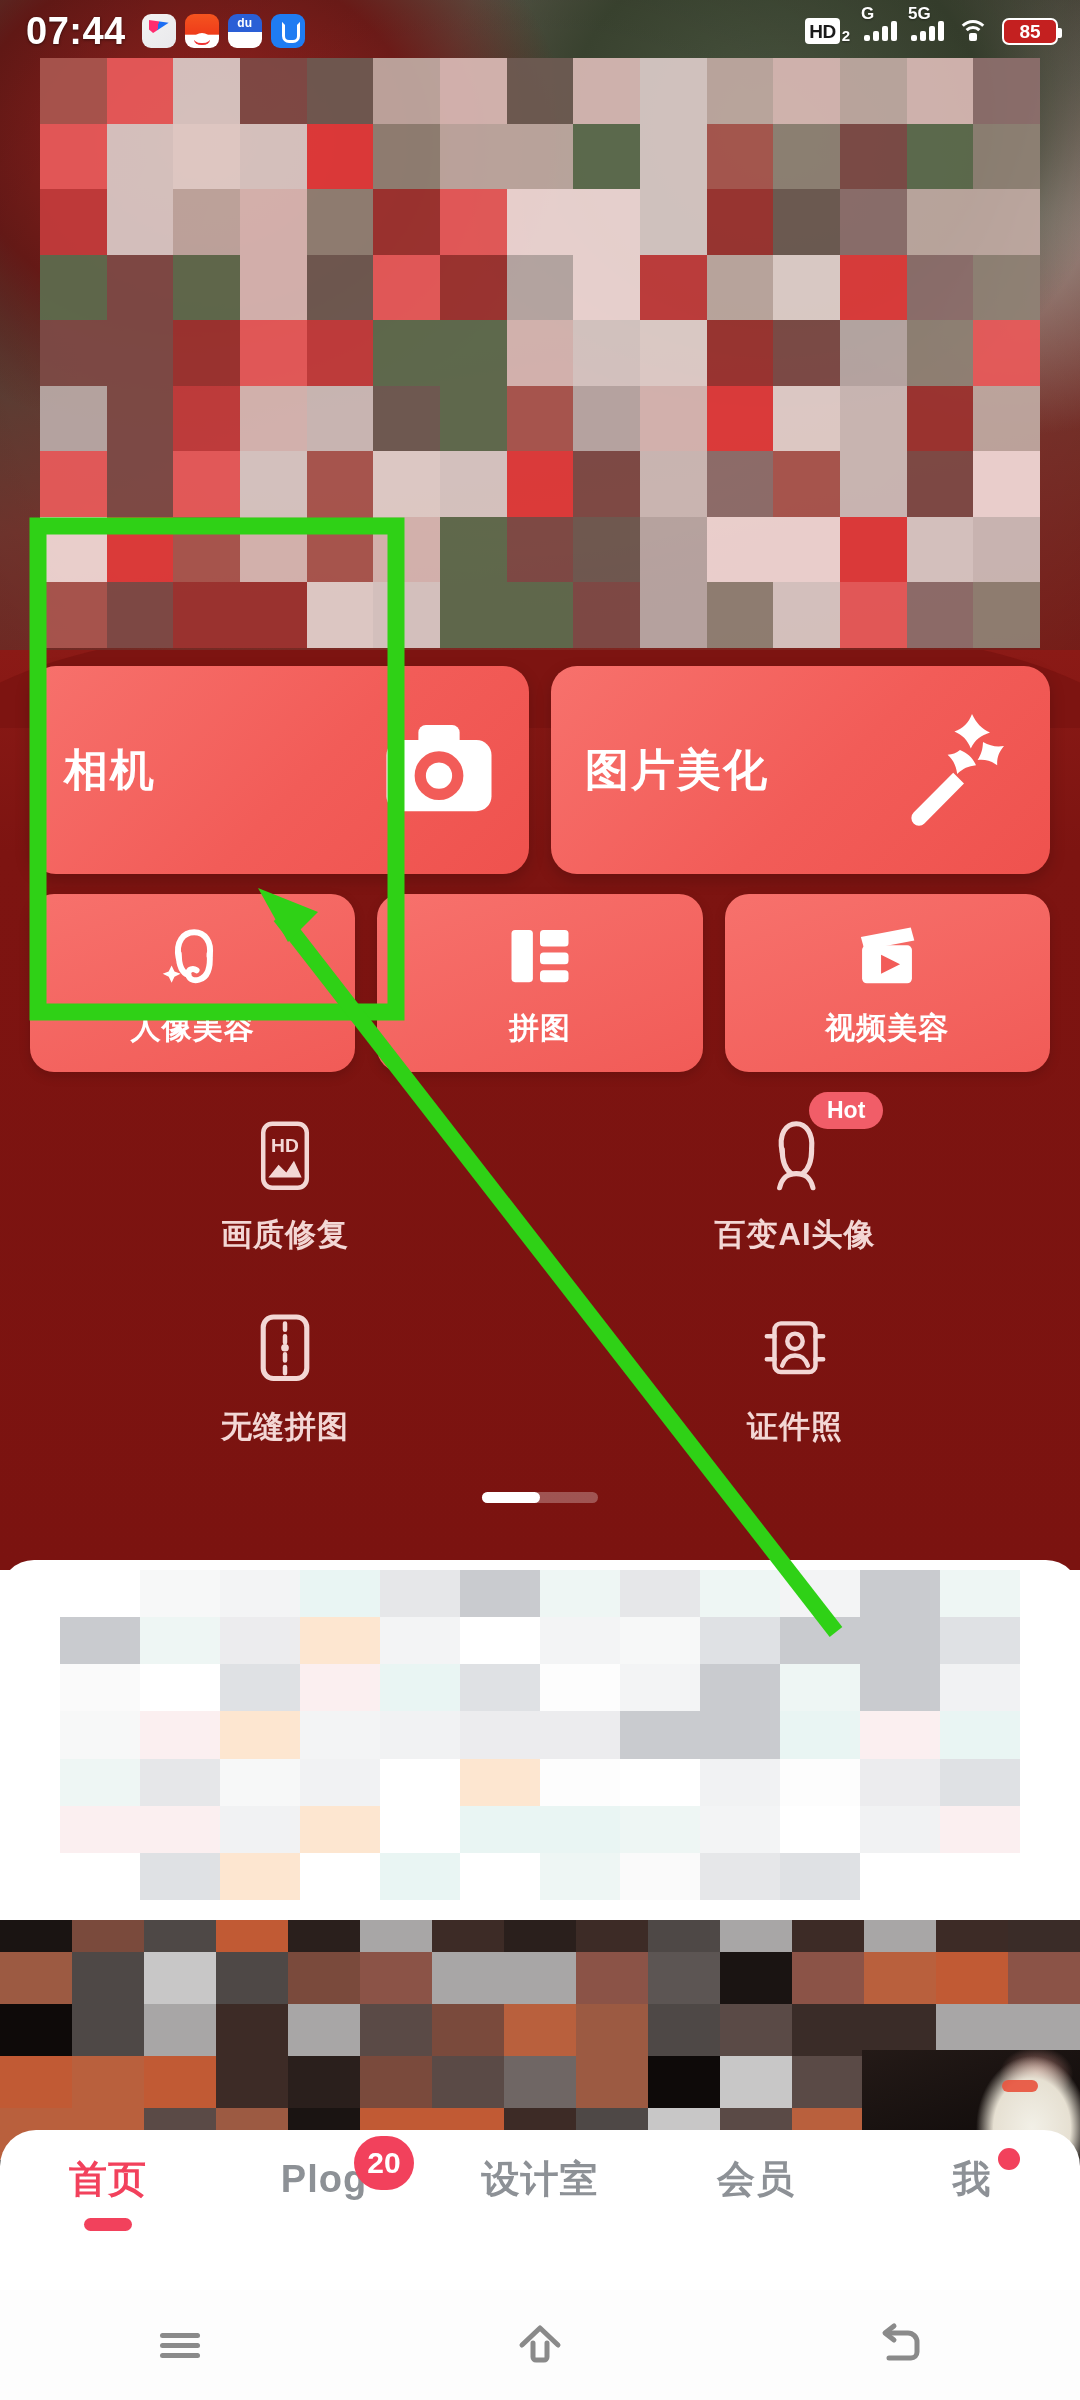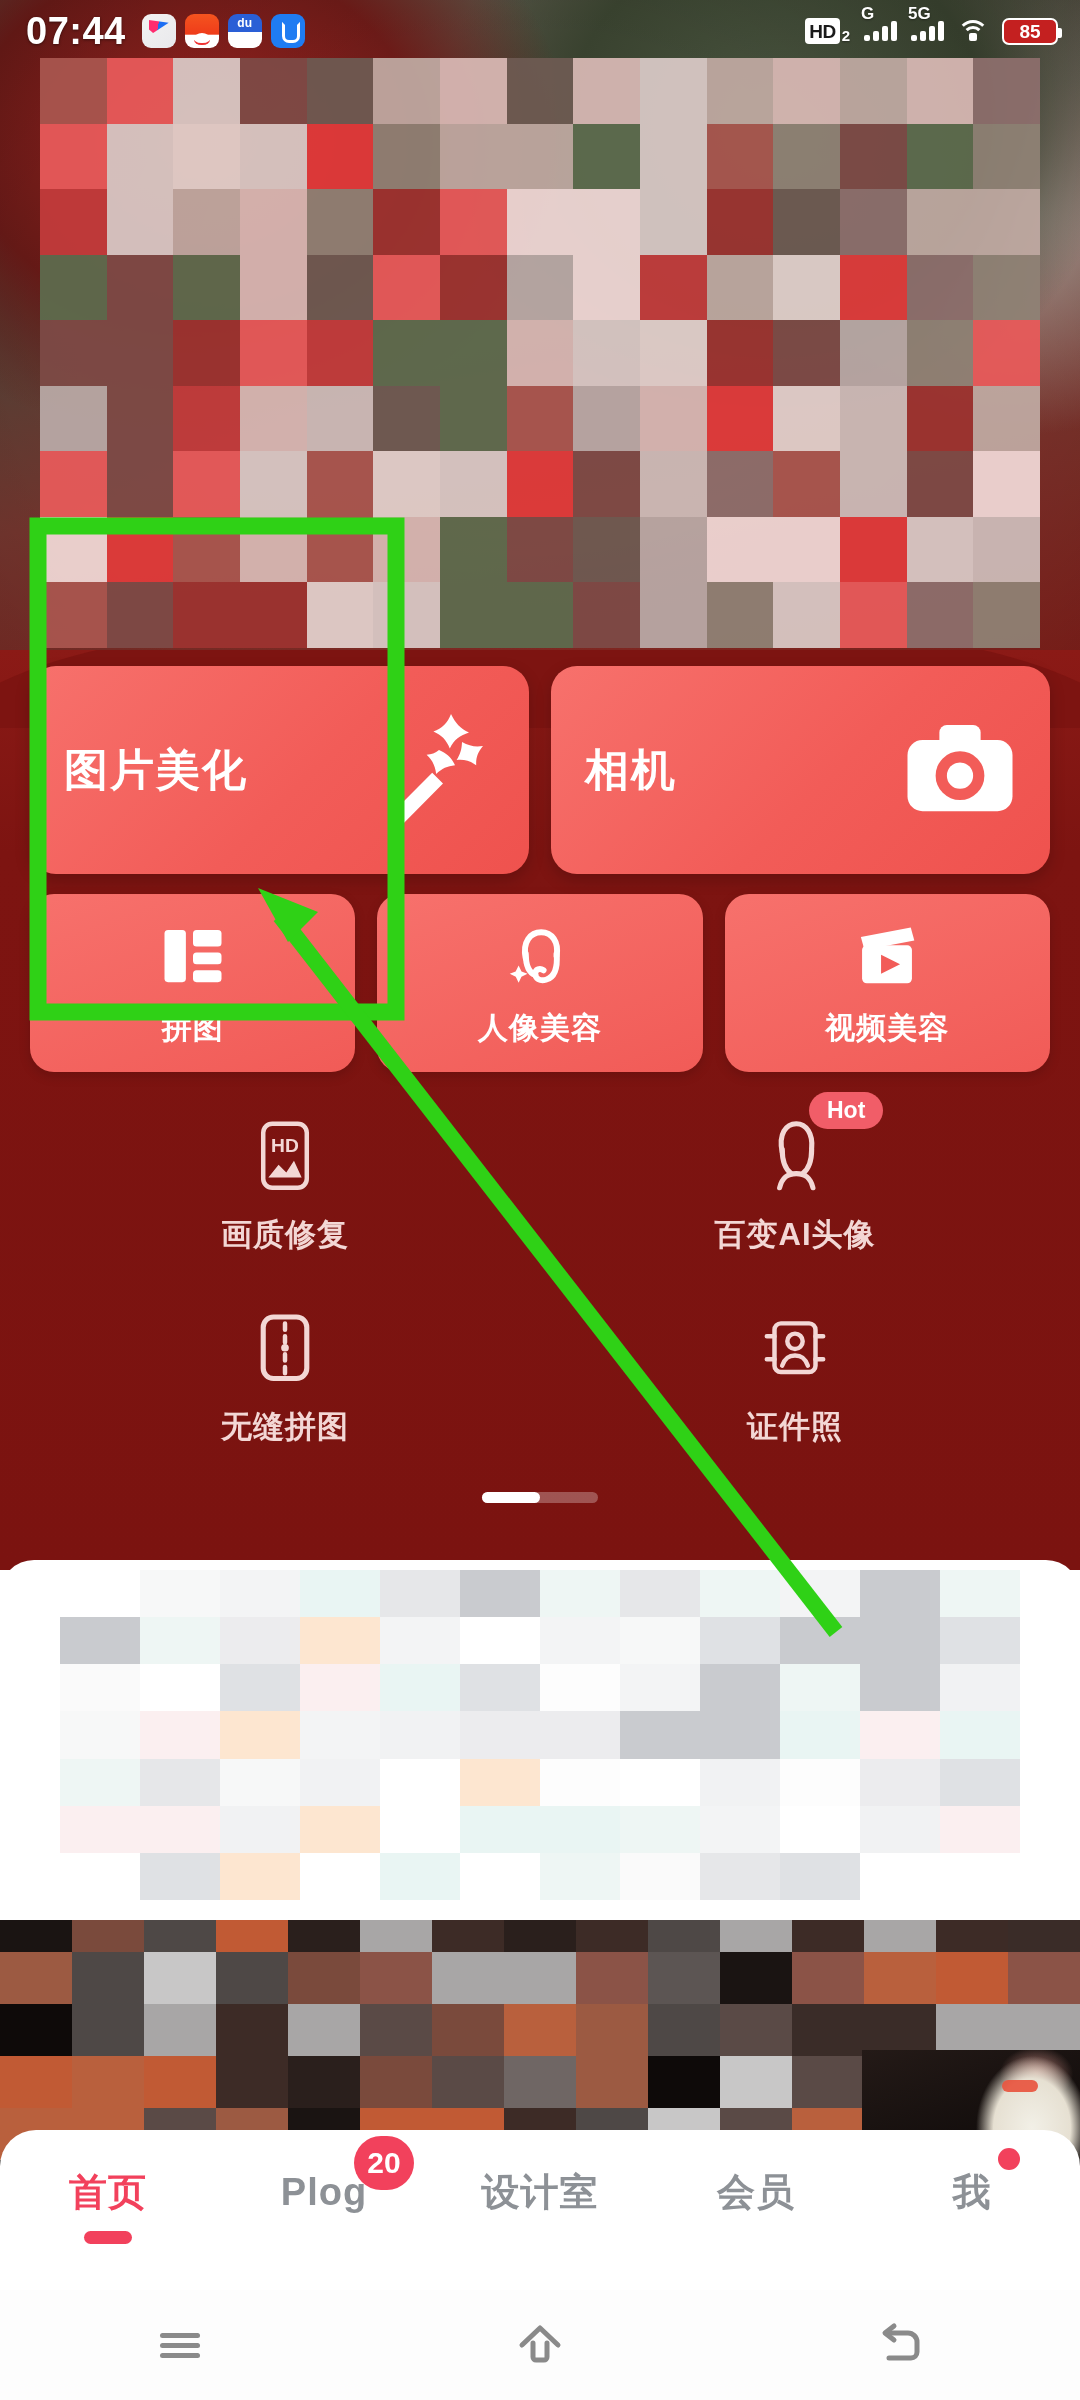--- a/index.html
+++ b/index.html
@@ -163,21 +163,21 @@
     border-radius:8px; background:#e8553f; opacity:.92;
   }
 
   
   .bottomnav {
     position:absolute; left:0; bottom:110px; width:1080px; height:160px;
     background:#fff; border-radius:36px 36px 0 0; z-index:20;
     display:flex; align-items:flex-start; padding-top:28px;
   }
   .navitem { flex:1; display:flex; flex-direction:column; align-items:center; position:relative; }
-  .navlabel { font-size:38px; font-weight:700; color:#8d9196; letter-spacing:1px; line-height:1.15;margin-top:13px; }
+  .navlabel { font-size:38px; font-weight:700; color:#8d9196; letter-spacing:1px; line-height:1.15; }
   .navitem.active .navlabel { color:#f2415c; }
   .nav-underline { width:48px; height:13px; border-radius:7px; background:#f2415c; margin-top:16px; }
   .nav-badge {
     position:absolute; top:-22px; left:calc(50% + 30px);
     background:#f2415c; color:#fff; font-size:30px; font-weight:700;
     min-width:60px; height:54px; border-radius:30px;
     display:flex; align-items:center; justify-content:center; padding:0 10px;
   }
   .nav-dot { position:absolute; top:-10px; left:calc(50% + 26px);
              width:22px; height:22px; border-radius:50%; background:#f2415c; }
@@ -376,66 +376,66 @@
         <span class="batt-num">85</span>
       </div>
     </div>
   </div>
 
   <div class="panel">
     <div class="panel-top-curve"></div>
     <div class="panel-inner">
 
       <div class="big-row">
+        <div class="big-card">
+          <span class="big-label">相机</span>
+          <span class="big-ico">
+            <svg width="120" height="120" viewBox="0 0 64 64">
+              <rect x="4" y="16" width="56" height="38" rx="8" fill="#fff"></rect>
+              <rect x="21" y="8" width="22" height="12" rx="4" fill="#fff"></rect>
+              <circle cx="32" cy="35" r="13" fill="#f25c58"></circle>
+              <circle cx="32" cy="35" r="7" fill="#fff"></circle>
+            </svg>
+          </span>
+        </div>
         <div class="big-card">
           <span class="big-label">图片美化</span>
           <span class="big-ico">
             <svg width="128" height="128" viewBox="0 0 64 64">
               <path fill="#ffffff" d="M40 4c2.2 4.5 4.6 7.4 9 9.2-4.4 1.4-7.6 3.6-9.6 8-1.8-4.2-4-6.6-8.2-8.4 4.4-1.6 7-4.2 8.8-8.8z"></path>
               <path fill="#ffffff" d="M45.5 18c3.6 2 6.6 2.6 10.5 2-2.4 2.8-3.6 5.6-3.4 9.6-3.2-2.2-6-3-9.8-2.6 1.8-2.8 2.6-5.4 2.7-9z"></path>
               <path fill="#ffffff" d="M34 22c3.8 1.6 6.2 3.8 8 7.6-3.8.4-6.6 1.6-9.4 4.4-.6-4.2-1.8-6.8-4.8-9.6 2.4-.2 4.4-.8 6.2-2.4z"></path>
               <path fill="#ffffff" d="M30.6 33.4l5.4 5.4-19.8 19.9a3.8 3.8 0 0 1-5.4-5.4z"></path>
             </svg>
           </span>
         </div>
-        <div class="big-card">
-          <span class="big-label">相机</span>
-          <span class="big-ico">
-            <svg width="120" height="120" viewBox="0 0 64 64">
-              <rect x="4" y="16" width="56" height="38" rx="8" fill="#fff"></rect>
-              <rect x="21" y="8" width="22" height="12" rx="4" fill="#fff"></rect>
-              <circle cx="32" cy="35" r="13" fill="#f25c58"></circle>
-              <circle cx="32" cy="35" r="7" fill="#fff"></circle>
+      </div>
+
+      <div class="tile-row">
+        <div class="tile">
+          <span>
+            <svg width="76" height="76" viewBox="0 0 64 64">
+              <path fill="none" stroke="#fff" stroke-width="5" stroke-linecap="round" d="M20 34c-3-14 4-22 13-22s15 8 13 20"></path>
+              <path fill="none" stroke="#fff" stroke-width="5" stroke-linecap="round" d="M20 30c0 10 3 16 8 18"></path>
+              <path fill="none" stroke="#fff" stroke-width="5" stroke-linecap="round" d="M46 30c1 12-2 20-9 22-5 1.5-9-1-9-5s4-5 7-3"></path>
+              <path fill="#fff" d="M14 40l2.4 5.1L21.5 47l-5.1 2.4L14 54.5l-2.4-5.1L6.5 47l5-1.9z"></path>
             </svg>
           </span>
+          <span class="tile-label">人像美容</span>
         </div>
-      </div>
-
-      <div class="tile-row">
         <div class="tile">
           <span>
             <svg width="76" height="76" viewBox="0 0 64 64">
               <rect x="8" y="10" width="18" height="44" rx="3" fill="#fff"></rect>
               <rect x="32" y="10" width="24" height="14" rx="3" fill="#fff"></rect>
               <rect x="32" y="29" width="24" height="10" rx="3" fill="#fff"></rect>
               <rect x="32" y="44" width="24" height="10" rx="3" fill="#fff"></rect>
             </svg>
           </span>
           <span class="tile-label">拼图</span>
-        </div>
-        <div class="tile">
-          <span>
-            <svg width="76" height="76" viewBox="0 0 64 64">
-              <path fill="none" stroke="#fff" stroke-width="5" stroke-linecap="round" d="M20 34c-3-14 4-22 13-22s15 8 13 20"></path>
-              <path fill="none" stroke="#fff" stroke-width="5" stroke-linecap="round" d="M20 30c0 10 3 16 8 18"></path>
-              <path fill="none" stroke="#fff" stroke-width="5" stroke-linecap="round" d="M46 30c1 12-2 20-9 22-5 1.5-9-1-9-5s4-5 7-3"></path>
-              <path fill="#fff" d="M14 40l2.4 5.1L21.5 47l-5.1 2.4L14 54.5l-2.4-5.1L6.5 47l5-1.9z"></path>
-            </svg>
-          </span>
-          <span class="tile-label">人像美容</span>
         </div>
         <div class="tile">
           <span>
             <svg width="76" height="76" viewBox="0 0 64 64">
               <path fill="#fff" d="M10 16l42-8 3 11-42 8z"></path>
               <path fill="#f25c58" d="M22 12.5l3 10M34 10.2l3 10M45 8l3 10"></path>
               <rect x="11" y="23" width="42" height="32" rx="4" fill="#fff"></rect>
               <path fill="#f25c58" d="M27 31l16 8-16 8z"></path>
             </svg>
           </span>

